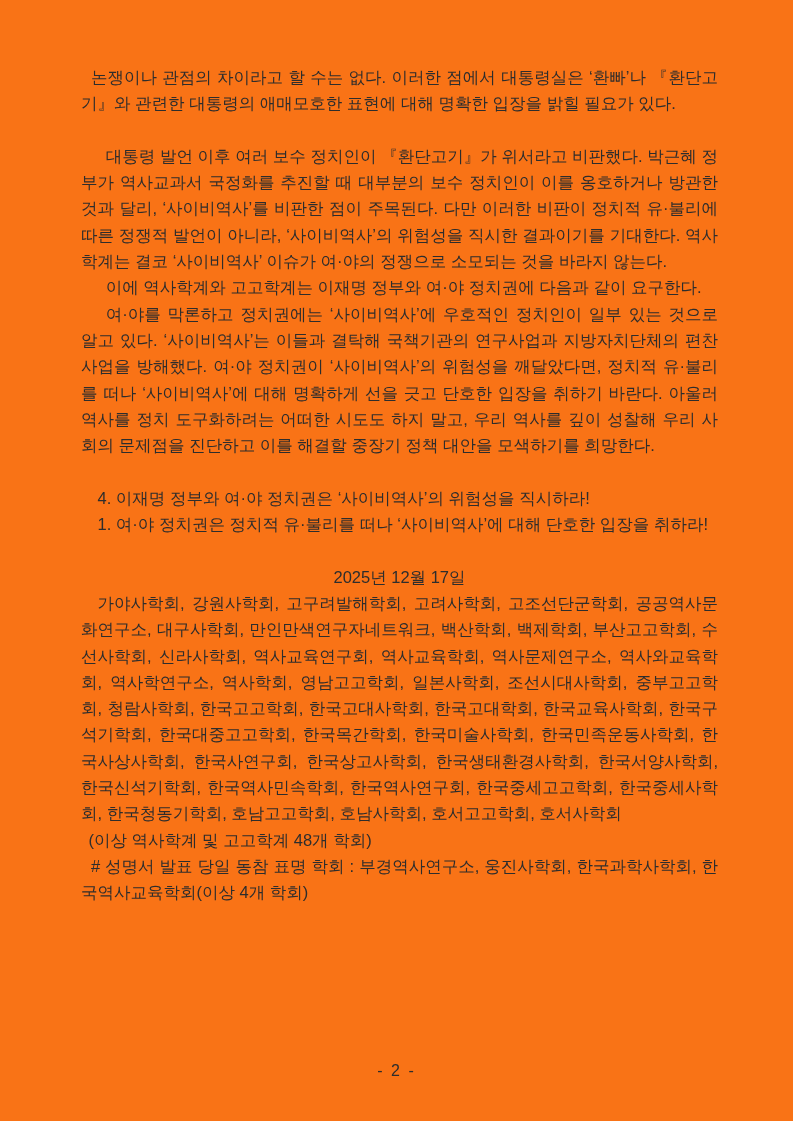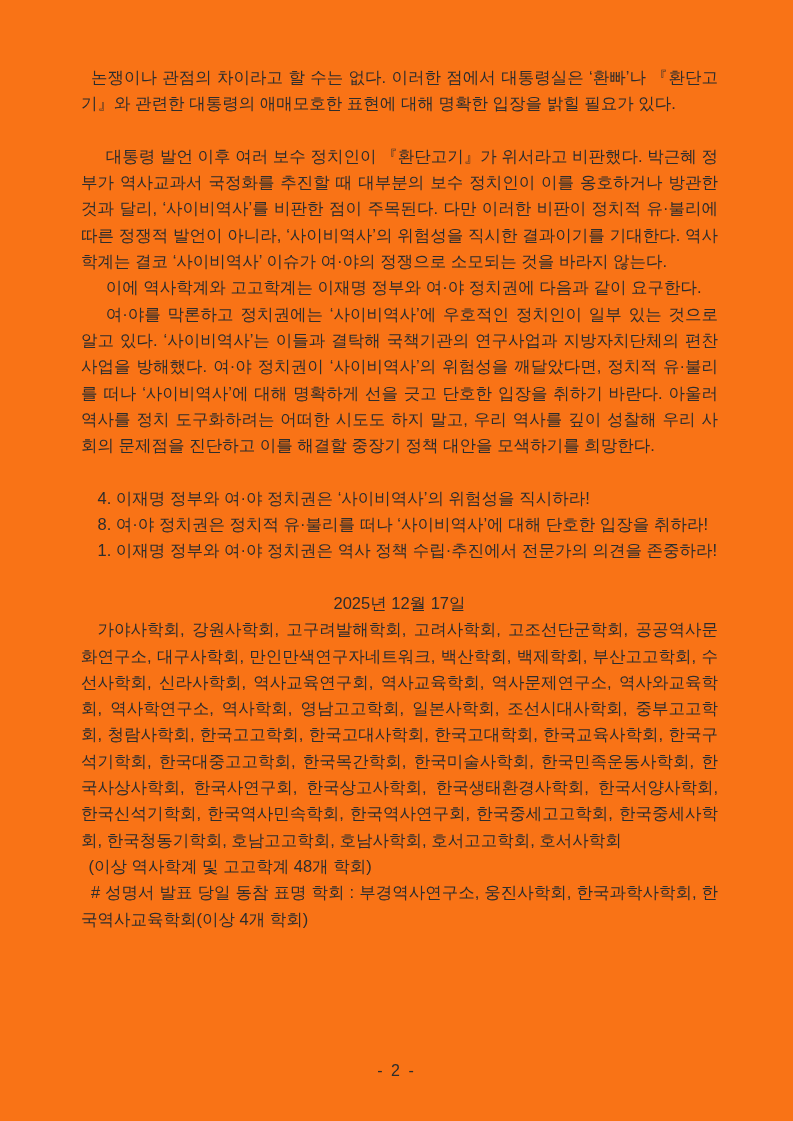--- a/index.html
+++ b/index.html
@@ -70,22 +70,21 @@
 
     <p class="para ind">대통령 발언 이후 여러 보수 정치인이 『환단고기』가 위서라고 비판했다. 박근혜 정부가 역사교과서 국정화를 추진할 때 대부분의 보수 정치인이 이를 옹호하거나 방관한 것과 달리, ‘사이비역사’를 비판한 점이 주목된다. 다만 이러한 비판이 정치적 유·불리에 따른 정쟁적 발언이 아니라, ‘사이비역사’의 위험성을 직시한 결과이기를 기대한다. 역사학계는 결코 ‘사이비역사’ 이슈가 여·야의 정쟁으로 소모되는 것을 바라지 않는다.</p>
 
     <p class="para ind">이에 역사학계와 고고학계는 이재명 정부와 여·야 정치권에 다음과 같이 요구한다.</p>
 
     <p class="para ind">여·야를 막론하고 정치권에는 ‘사이비역사’에 우호적인 정치인이 일부 있는 것으로 알고 있다. ‘사이비역사’는 이들과 결탁해 국책기관의 연구사업과 지방자치단체의 편찬사업을 방해했다. 여·야 정치권이 ‘사이비역사’의 위험성을 깨달았다면, 정치적 유·불리를 떠나 ‘사이비역사’에 대해 명확하게 선을 긋고 단호한 입장을 취하기 바란다. 아울러 역사를 정치 도구화하려는 어떠한 시도도 하지 말고, 우리 역사를 깊이 성찰해 우리 사회의 문제점을 진단하고 이를 해결할 중장기 정책 대안을 모색하기를 희망한다.</p>
 
     <div class="blank"></div>
 
     <p class="demand">4. 이재명 정부와 여·야 정치권은 ‘사이비역사’의 위험성을 직시하라!</p>
-    <p class="demand">8. 여·야 정치권은 정치적 유·불리를 떠나 ‘사이비역사’에 대해 단호한 입장을 취하라!</p>
-    <p class="demand">1. 이재명 정부와 여·야 정치권은 역사 정책 수립·추진에서 전문가의 의견을 존중하라!</p>
+    <p class="demand">1. 여·야 정치권은 정치적 유·불리를 떠나 ‘사이비역사’에 대해 단호한 입장을 취하라!</p>
 
     <div class="blank"></div>
 
     <p class="date-line">2025년 12월 17일</p>
 
     <p class="para ind-1">가야사학회, 강원사학회, 고구려발해학회, 고려사학회, 고조선단군학회, 공공역사문화연구소, 대구사학회, 만인만색연구자네트워크, 백산학회, 백제학회, 부산고고학회, 수선사학회, 신라사학회, 역사교육연구회, 역사교육학회, 역사문제연구소, 역사와교육학회, 역사학연구소, 역사학회, 영남고고학회, 일본사학회, 조선시대사학회, 중부고고학회, 청람사학회, 한국고고학회, 한국고대사학회, 한국고대학회, 한국교육사학회, 한국구석기학회, 한국대중고고학회, 한국목간학회, 한국미술사학회, 한국민족운동사학회, 한국사상사학회, 한국사연구회, 한국상고사학회, 한국생태환경사학회, 한국서양사학회, 한국신석기학회, 한국역사민속학회, 한국역사연구회, 한국중세고고학회, 한국중세사학회, 한국청동기학회, 호남고고학회, 호남사학회, 호서고고학회, 호서사학회</p>
 
     <p class="para note">(이상 역사학계 및 고고학계 48개 학회)</p>
 
     <p class="para addendum"><span># 성명서 발표 당일 동참 표명 학회 : </span><span>부경역사연구소, 웅진사학회, 한국과학사학회, 한국역사교육학회</span><span>(이상 4개 학회)</span></p>

